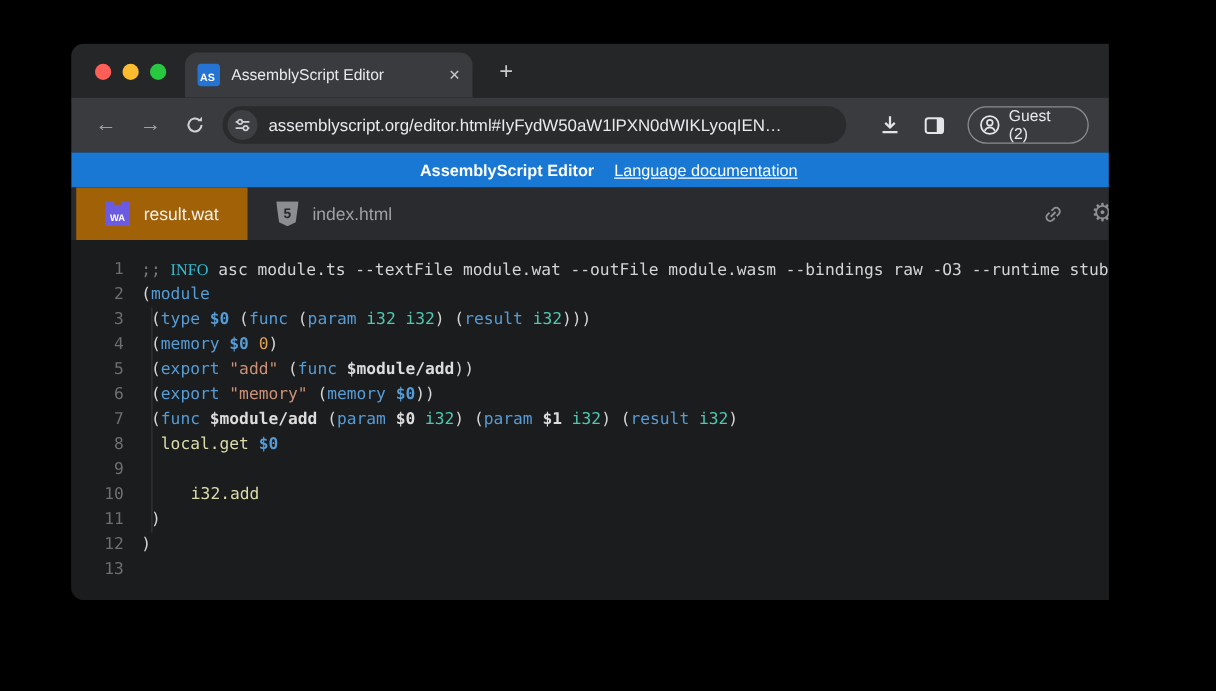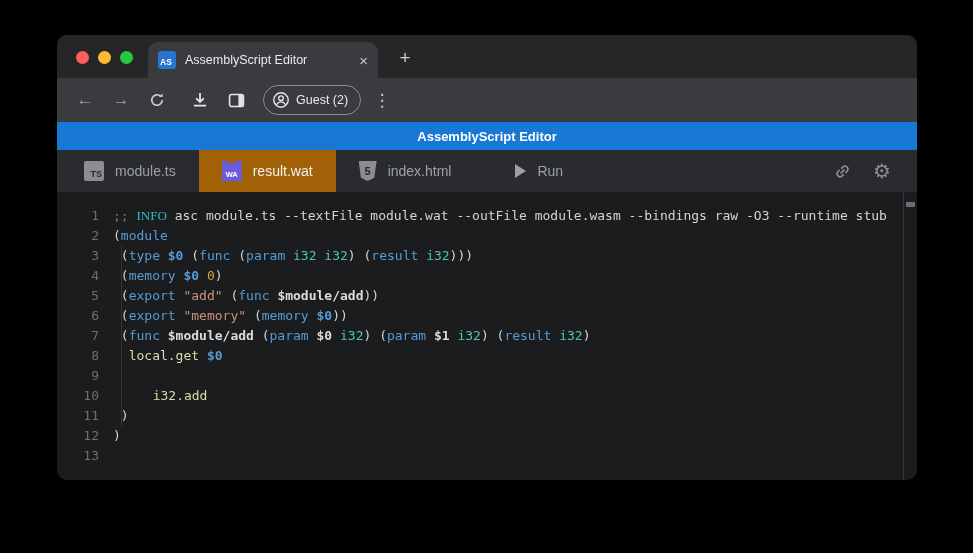--- a/index.html
+++ b/index.html
@@ -1,18 +1,18 @@
 <!DOCTYPE html>
 <html><head>
 <meta charset="utf-8">
 <style>
   * { margin:0; padding:0; box-sizing:border-box; }
   html,body { background:#000; }
   body { font-family:"Liberation Sans","DejaVu Sans",sans-serif; }
-  .stage { position:relative; width:973px; height:553px; background:#000; overflow:hidden; }
+  .stage { position:relative; width:887px; height:553px; background:#000; overflow:hidden; }
 
   .window { position:absolute; left:57px; top:35px; width:860px; height:445px;
             border-radius:10px; overflow:hidden; background:#1b1c1e;
             box-shadow:0 18px 45px rgba(0,0,0,.65); }
 
   
   .titlebar { position:relative; height:43px; background:#252628; }
   .traffic { position:absolute; left:19px; top:16px; display:flex; gap:9px; }
   .tl { width:13px; height:13px; border-radius:50%; display:inline-block; }
   .browser-tab { position:absolute; left:91px; top:7px; width:230px; height:36px;
@@ -104,20 +104,30 @@
 
     <div class="toolbar">
       <span class="nav-btn">←</span>
       <span class="nav-btn">→</span>
       <span class="nav-btn reload">
         <svg width="18" height="18" viewBox="0 0 20 20">
           <path d="M15.8 10a5.8 5.8 0 1 1-1.7-4.1" fill="none" stroke="#cfd2d5" stroke-width="1.8"></path>
           <path d="M16.2 2.6v4h-4z" fill="#cfd2d5"></path>
         </svg>
       </span>
+      <div class="url-bar">
+        <span class="tune-circle">
+          <svg width="14" height="14" viewBox="0 0 14 14">
+            <path d="M1.5 4.5h11M1.5 9.5h11" stroke="#cfd2d5" stroke-width="1.4"></path>
+            <circle cx="5" cy="4.5" r="1.8" fill="#3e3f42" stroke="#cfd2d5" stroke-width="1.3"></circle>
+            <circle cx="9.5" cy="9.5" r="1.8" fill="#3e3f42" stroke="#cfd2d5" stroke-width="1.3"></circle>
+          </svg>
+        </span>
+        <span class="url-text">assemblyscript.org/editor.html#IyFydW50aW1lPXN0dWIKLyoqIEN…</span>
+      </div>
       <span class="tb-icon">
         <svg width="20" height="20" viewBox="0 0 20 20">
           <path d="M10 3v8.5M6.2 8.3L10 12l3.8-3.7" fill="none" stroke="#e3e5e7" stroke-width="1.8"></path>
           <path d="M4 15.7h12" stroke="#e3e5e7" stroke-width="1.8"></path>
         </svg>
       </span>
       <span class="tb-icon">
         <svg width="19" height="19" viewBox="0 0 20 20">
           <rect x="2.7" y="3.7" width="14.6" height="12.6" rx="2.2" fill="none" stroke="#e3e5e7" stroke-width="1.7"></rect>
           <path d="M12 4.2h3.2a1.5 1.5 0 0 1 1.5 1.5v8.6a1.5 1.5 0 0 1-1.5 1.5H12z" fill="#e3e5e7"></path>
@@ -129,38 +139,31 @@
           <circle cx="10" cy="8" r="2.6" fill="none" stroke="#e3e5e7" stroke-width="1.5"></circle>
           <path d="M5.3 15.2c1.1-2.1 2.8-3.1 4.7-3.1s3.6 1 4.7 3.1" fill="none" stroke="#e3e5e7" stroke-width="1.5"></path>
         </svg>
         <span>Guest (2)</span>
       </span>
       <span class="menu-dots">⋮</span>
     </div>
 
     <div class="banner" style="background: rgb(24, 120, 211);">
       <span class="banner-title">AssemblyScript Editor</span>
+      <span class="banner-link">Language documentation</span>
     </div>
 
     <div class="etabs">
-      <div class="etab">
-        <span class="ticon-ts">TS</span>
-        <span>module.ts</span>
-      </div>
       <div class="etab active">
         <span class="ticon-wa" style="background: rgb(106, 91, 226);">WA</span>
         <span>result.wat</span>
       </div>
       <div class="etab">
         <span class="ticon-html">5</span>
         <span>index.html</span>
-      </div>
-      <div class="etab" style="margin-left:18px;">
-        <span class="ticon-play"></span>
-        <span>Run</span>
       </div>
       <div class="etab-right">
         <span>
           <svg width="21" height="21" viewBox="0 0 22 22">
             <path d="M9 13l4-4" fill="none" stroke="#8d9094" stroke-width="1.6"></path>
             <path d="M8 9.5L6.3 11.2a3.1 3.1 0 0 0 4.4 4.4L12.4 14" fill="none" stroke="#8d9094" stroke-width="1.6"></path>
             <path d="M14 12.5l1.7-1.7a3.1 3.1 0 0 0-4.4-4.4L9.6 8" fill="none" stroke="#8d9094" stroke-width="1.6"></path>
           </svg>
         </span>
         <span class="gear">⚙</span>

